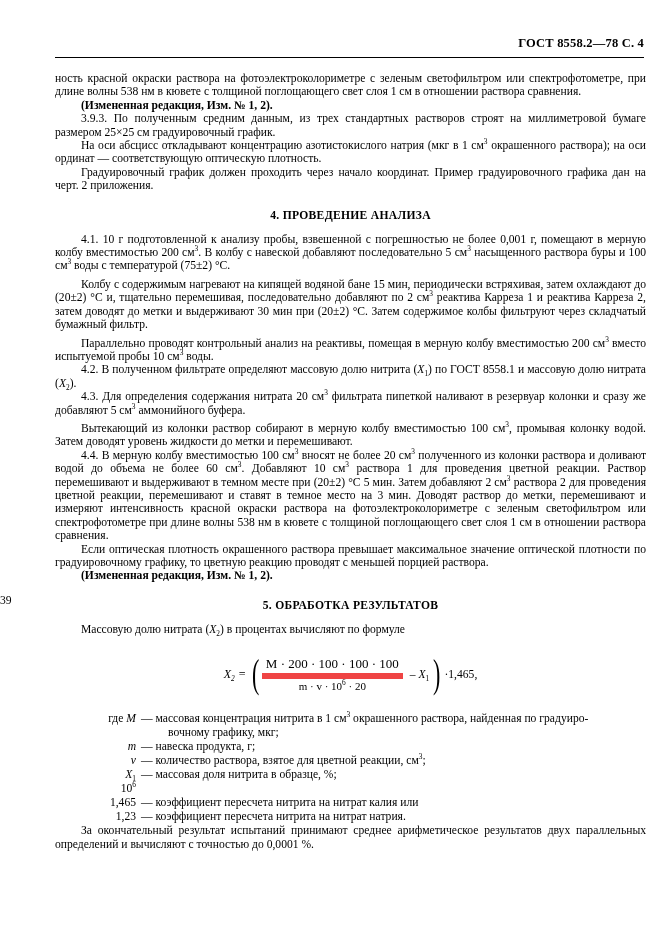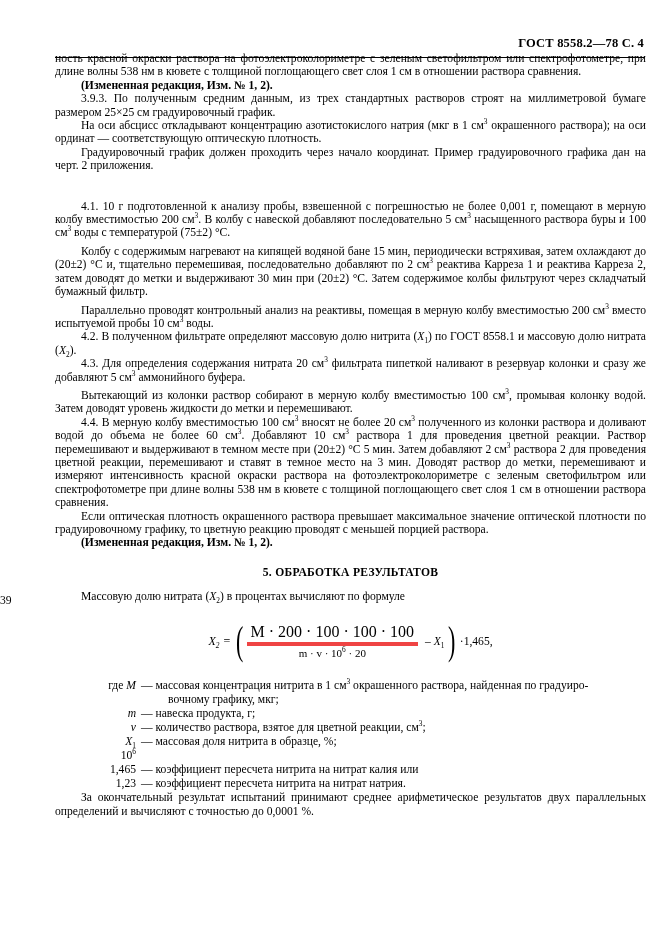--- a/index.html
+++ b/index.html
@@ -36,21 +36,21 @@
     position: absolute;
     top: 57px;
     left: 55px;
     right: 17px;
     border-top: 1px solid #000;
     height: 0;
   }
   
   .content {
     position: absolute;
-    top: 52px;
+    top: 72px;
     left: 55px;
     width: 591px;
   }
   p {
     margin: 0;
     font-size: 11.6px;
     line-height: 13.4px;
     text-align: justify;
     text-justify: inter-word;
     hyphens: manual;
@@ -104,22 +104,22 @@
   }
   .frac {
     display: inline-flex;
     flex-direction: column;
     align-items: center;
     vertical-align: middle;
     margin: 0 2px;
   }
   .frac .num {
     padding: 0 4px 1px 4px;
-    border-bottom: 4px solid #ef4444;
-    font-size: 16px;
+    border-bottom: 6px solid #ef4444;
+    font-size: 13px;
   }
   .frac .den {
     padding: 1px 4px 0 4px;
     font-size: 11px;
     text-align: center;
   }
   .minus-x {
     margin: 0 3px 0 5px;
     font-size: 11.5px;
   }
@@ -175,20 +175,21 @@
 
     <p class="bold">(Измененная редакция, Изм. № 1, 2).</p>
 
     <p class="ind">3.9.3. По полученным средним данным, из трех стандартных растворов строят на миллиметровой бумаге размером 25×25 см градуировочный график.</p>
 
     <p class="ind"><span>На оси абсцисс откладывают концентрацию азотистокислого натрия (мкг в 1 см</span><sup>3</sup><span> окрашенного раствора); на оси ординат — соответствующую оптическую плотность.</span></p>
 
     <p class="ind">Градуировочный график должен проходить через начало координат. Пример градуировочного графика дан на черт. 2 приложения.</p>
 
     <div class="gap-l"></div>
+    <h2 class="section">4.  ПРОВЕДЕНИЕ АНАЛИЗА</h2>
     <div class="gap-m"></div>
 
     <p class="ind"><span>4.1. 10 г подготовленной к анализу пробы, взвешенной с погрешностью не более 0,001 г, помещают в мерную колбу вместимостью 200 см</span><sup>3</sup><span>. В колбу с навеской добавляют последовательно 5 см</span><sup>3</sup><span> насыщенного раствора буры и 100 см</span><sup>3</sup><span> воды с температурой (75±2) °С.</span></p>
 
     <div class="gap-s"></div>
 
     <p class="ind"><span>Колбу с содержимым нагревают на кипящей водяной бане 15 мин, периодически встряхивая, затем охлаждают до (20±2) °С и, тщательно перемешивая, последовательно добавляют по 2 см</span><sup>3</sup><span> реактива Карреза 1 и реактива Карреза 2, затем доводят до метки и выдерживают 30 мин при (20±2) °С. Затем содержимое колбы фильтруют через складчатый бумажный фильтр.</span></p>
 
     <div class="gap-s"></div>
 

